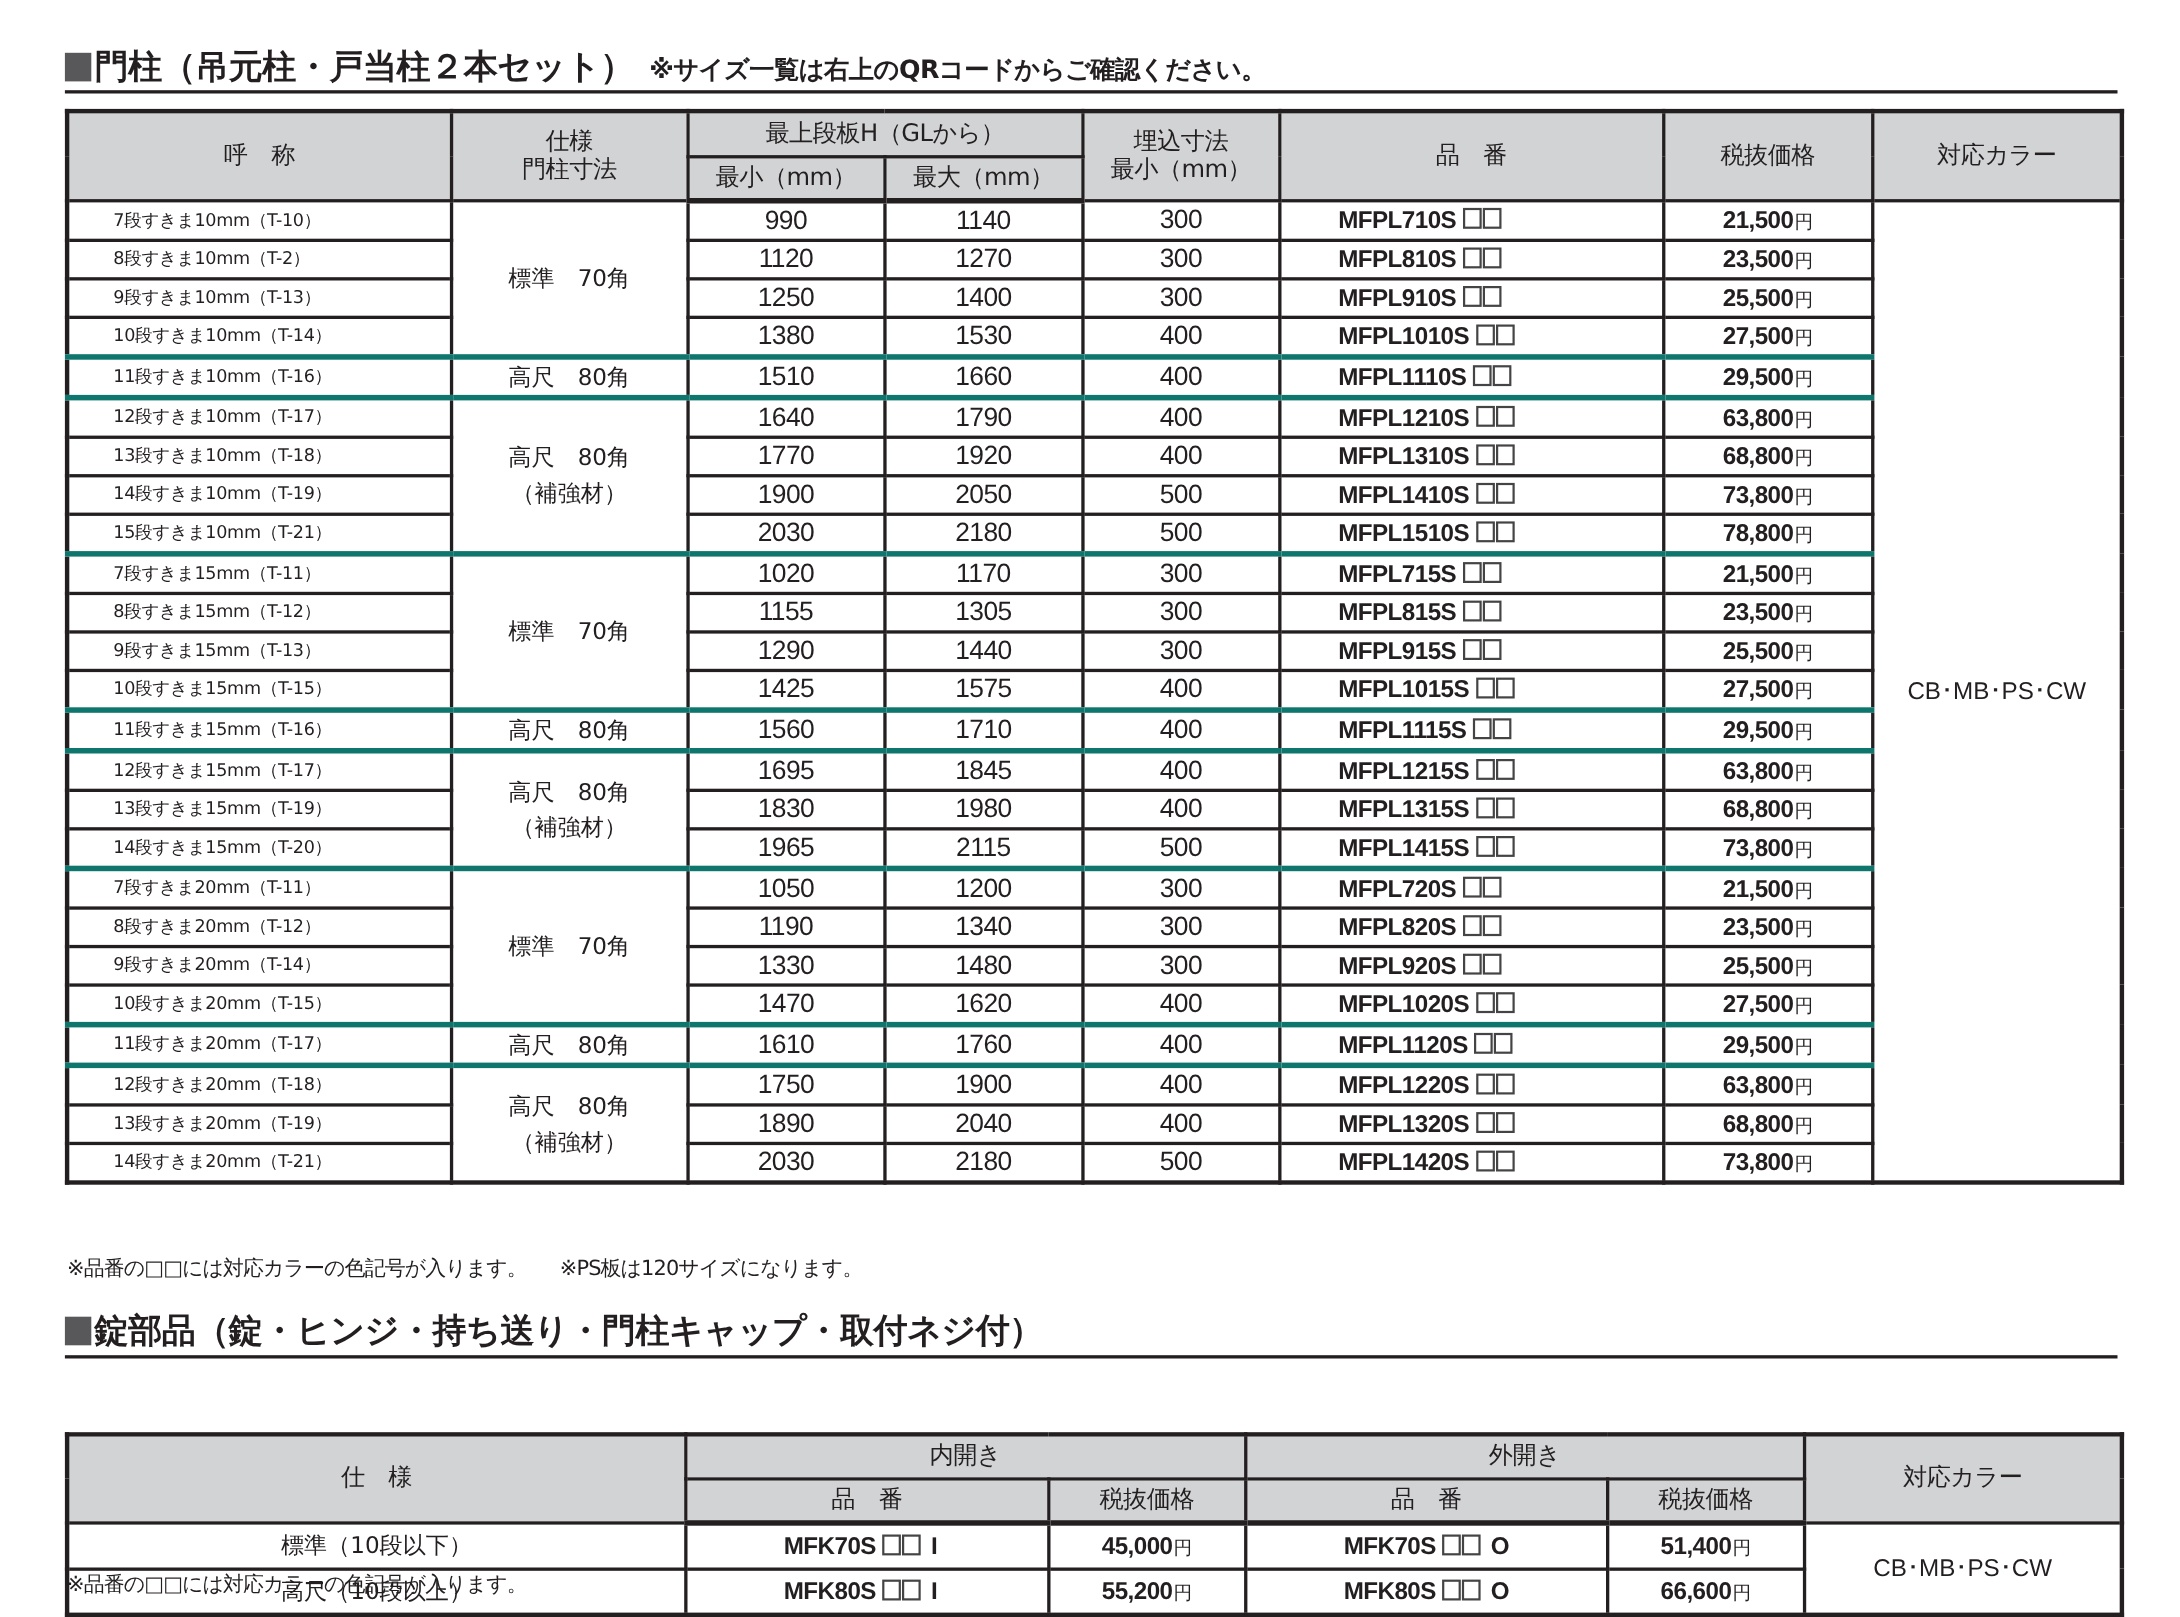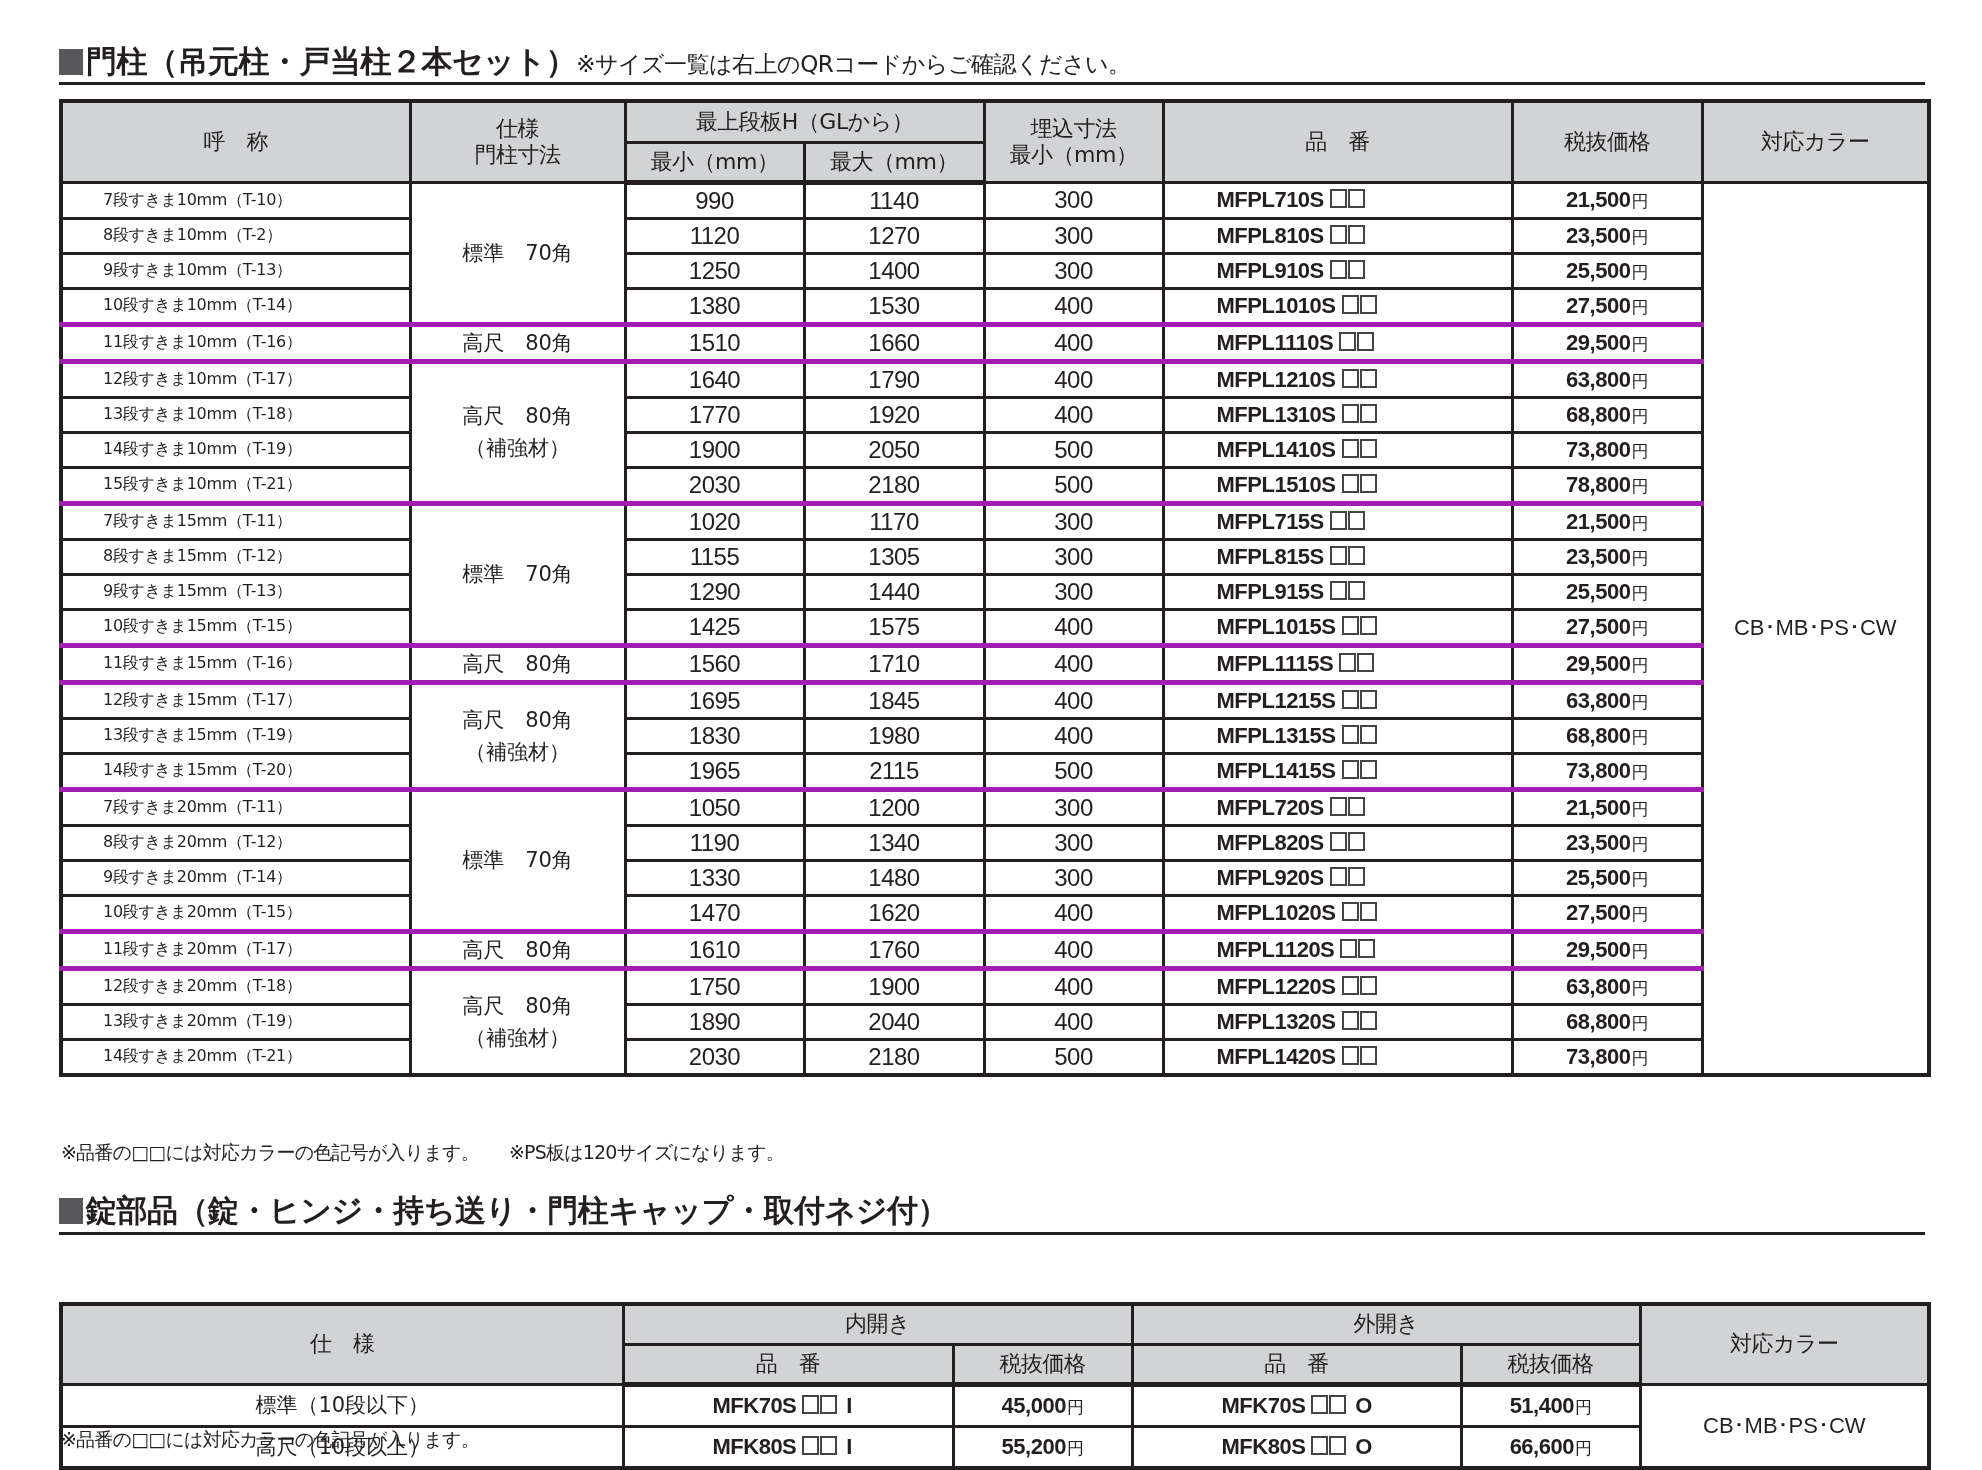--- a/index.html
+++ b/index.html
@@ -1,39 +1,39 @@
 <!DOCTYPE html>
 <html><head>
 <meta charset="utf-8">
 <style>
   html, body { margin:0; padding:0; background:#ffffff; }
   body { width:1982px; height:1470px; position:relative; overflow:hidden;
          font-family:"Liberation Sans", "DejaVu Sans", sans-serif; color:#231f20; }
   .sec-title { position:absolute; left:59px; font-size:31px; font-weight:bold; white-space:nowrap;
                font-family:"DejaVu Sans", sans-serif; letter-spacing:-0.5px; line-height:36px; }
   .sec-title .sq { display:inline-block; width:24px; height:26px; background:#58585a; vertical-align:-3px; margin-right:3px; }
-  .sec-title .sub { font-size:23px; font-weight:normal; letter-spacing:-0.5px; }
+  .sec-title .sub { font-size:23px; font-weight:bold; margin-left:14px; letter-spacing:-0.5px; }
   .rule { position:absolute; left:59px; width:1866px; height:3px; background:#231f20; }
   table.spec { position:absolute; left:59px; border-collapse:collapse; table-layout:fixed; border:4px solid #231f20; }
   table.spec th, table.spec td { border:3px solid #231f20; padding:0; text-align:center; vertical-align:middle; white-space:nowrap; overflow:hidden; }
   table.spec th { background:#d2d3d5; font-weight:normal; font-size:22px; line-height:26px; font-family:"DejaVu Sans", sans-serif; letter-spacing:-0.5px; }
   table.spec thead tr:last-child th { border-bottom:5px solid #231f20; }
   #t1 td { font-size:22px; height:32px; }
   #t1 td.name { text-align:left; padding-left:40px; font-family:"DejaVu Sans", sans-serif; font-size:16px; letter-spacing:-0.3px; }
   #t1 td.spec-cell { font-family:"DejaVu Sans", sans-serif; font-size:21px; line-height:32px; }
   #t1 td.num { font-family:"Liberation Sans", sans-serif; font-size:24px; letter-spacing:-0.5px; }
   td.code { text-align:left !important; font-family:"Liberation Sans", sans-serif; font-weight:bold; font-size:28px; letter-spacing:-0.5px; }
   #t1 td.code { padding-left:52px; }
   td.code .box { display:inline-block; width:17px; height:19px; border:2px solid #444; margin-left:1px; vertical-align:-1px; box-sizing:border-box; }
   td.code .box.first { margin-left:6px; }
   td.code .suffix { margin-left:9px; }
   td.price { font-family:"Liberation Sans", sans-serif; font-weight:bold; font-size:27px; letter-spacing:-0.5px;margin-top:24px; }
   td.price .yen { font-size:17px; font-weight:normal; margin-left:1px; font-family:"DejaVu Sans", sans-serif; }
   td.color-cell { font-size:21px; font-family:"Liberation Sans", sans-serif; }
-  #t1 tr.grp td { border-top:5px solid #a21caf; }
+  #t1 tr.grp td { border-top:5px solid #0f766e; }
   .note { position:absolute; left:61px; font-size:19px; font-family:"DejaVu Sans", sans-serif; letter-spacing:-0.8px; white-space:nowrap; }
   .note .gap { display:inline-block; width:30px; }
   #t2 td { height:38px; font-size:22px; }
   #t2 td.spec2 { font-family:"DejaVu Sans", sans-serif; font-size:21px; }
   #t2 td.code { padding-left:88px; }
 </style>
 </head>
 <body>
 
 <div class="sec-title" style="top:43px;">

